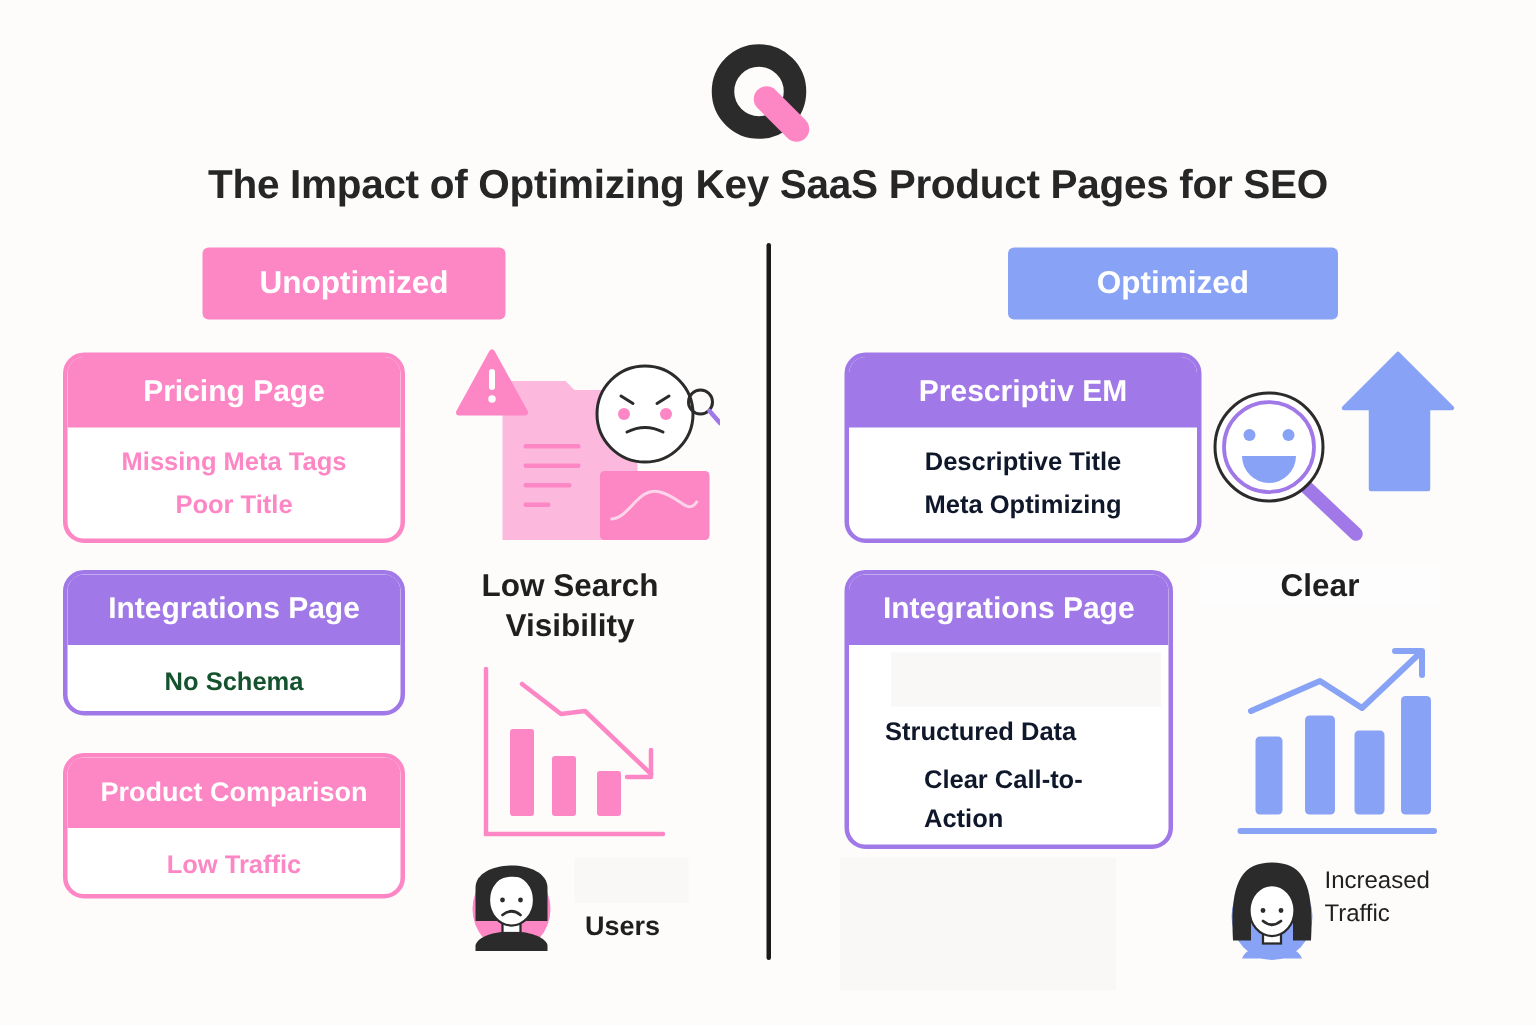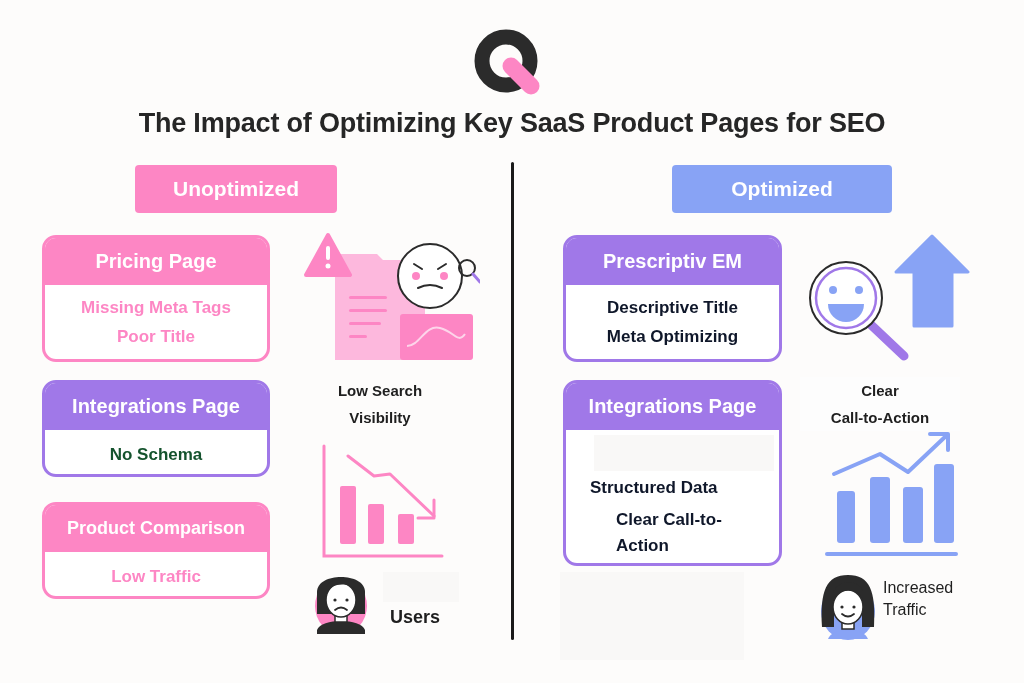--- a/index.html
+++ b/index.html
@@ -24,27 +24,27 @@
   .pink .card-head { background: #fd86c4; }
   .pink .card-body { color: #fd86c4; }
   .purple { border-color: #a078e8; }
   .purple .card-head { background: #a078e8; }
   .purple .card-body { color: #0f172a; }
 
   .c1 { left: 42px; top: 235px; width: 228px; height: 127px; }
   .c2 { left: 42px; top: 380px; width: 228px; height: 97px; }
   .c3 { left: 42px; top: 502px; width: 228px; height: 97px; }
   .c2 .card-body, .c3 .card-body { padding-top: 10px; }
-  .c4 { left: 563px; top: 235px; width: 219px; height: 127px; }
+  .c4 { left: 563px; top: 235px; width: 238px; height: 127px; }
   .c5 { left: 563px; top: 380px; width: 219px; height: 186px; }
   .c5 .card-body { text-align: left; padding-top: 0; }
   .c5 .line1 { position: absolute; left: 24px; top: 90px; }
   .c5 .line2 { position: absolute; left: 50px; top: 124px; width: 150px; line-height: 26px; }
 
-  .caption { font-size: 15px; font-weight: bold; color: #1f1f1f; text-align: center; line-height: 27px; }
+  .caption { font-size: 21px; font-weight: bold; color: #1f1f1f; text-align: center; line-height: 27px; }
   .cap-low { left: 300px; top: 377px; width: 160px; }
   .cap-users { left: 390px; top: 604px; font-size: 18px; }
   .cap-clear { left: 800px; top: 377px; width: 160px; background: #fdfdfd; }
   .cap-traffic { left: 883px; top: 577px; font-size: 16px; font-weight: normal; text-align: left; line-height: 22px; color: #1f1f1f; }
 
   .ghost { background: #f9f8f7; }
 </style>
 </head>
 <body>
 
@@ -157,21 +157,20 @@
   <line x1="60" y1="90" x2="96" y2="124" stroke="#a078e8" stroke-width="9" stroke-linecap="round"></line>
   <circle cx="38" cy="66" r="36" fill="#fff" stroke="#2b2b2b" stroke-width="2"></circle>
   <circle cx="38" cy="66" r="30" fill="#fff" stroke="#a078e8" stroke-width="2.5"></circle>
   <circle cx="25" cy="58" r="4" fill="#88a3f5"></circle>
   <circle cx="51" cy="58" r="4" fill="#88a3f5"></circle>
   <path d="M20 72 H56 A18 18 0 0 1 20 72 Z" fill="#88a3f5"></path>
 </svg>
 
 <div class="abs caption cap-clear">
   <div>Clear</div>
-  <div>Call-to-Action</div>
 </div>
 
 <svg class="abs" style="left:822px;top:430px;width:140px;height:130px;" viewBox="0 0 140 130">
   <rect x="15" y="61" width="18" height="52" rx="3" fill="#88a3f5"></rect>
   <rect x="48" y="47" width="20" height="66" rx="3" fill="#88a3f5"></rect>
   <rect x="81" y="57" width="20" height="56" rx="3" fill="#88a3f5"></rect>
   <rect x="112" y="34" width="20" height="79" rx="3" fill="#88a3f5"></rect>
   <path d="M12 44 L58 24 L86 42 L124 6" fill="none" stroke="#88a3f5" stroke-width="4" stroke-linecap="round" stroke-linejoin="round"></path>
   <path d="M108 4 H126 V20" fill="none" stroke="#88a3f5" stroke-width="4" stroke-linecap="round" stroke-linejoin="round"></path>
   <line x1="5" y1="124" x2="134" y2="124" stroke="#88a3f5" stroke-width="4" stroke-linecap="round"></line>

